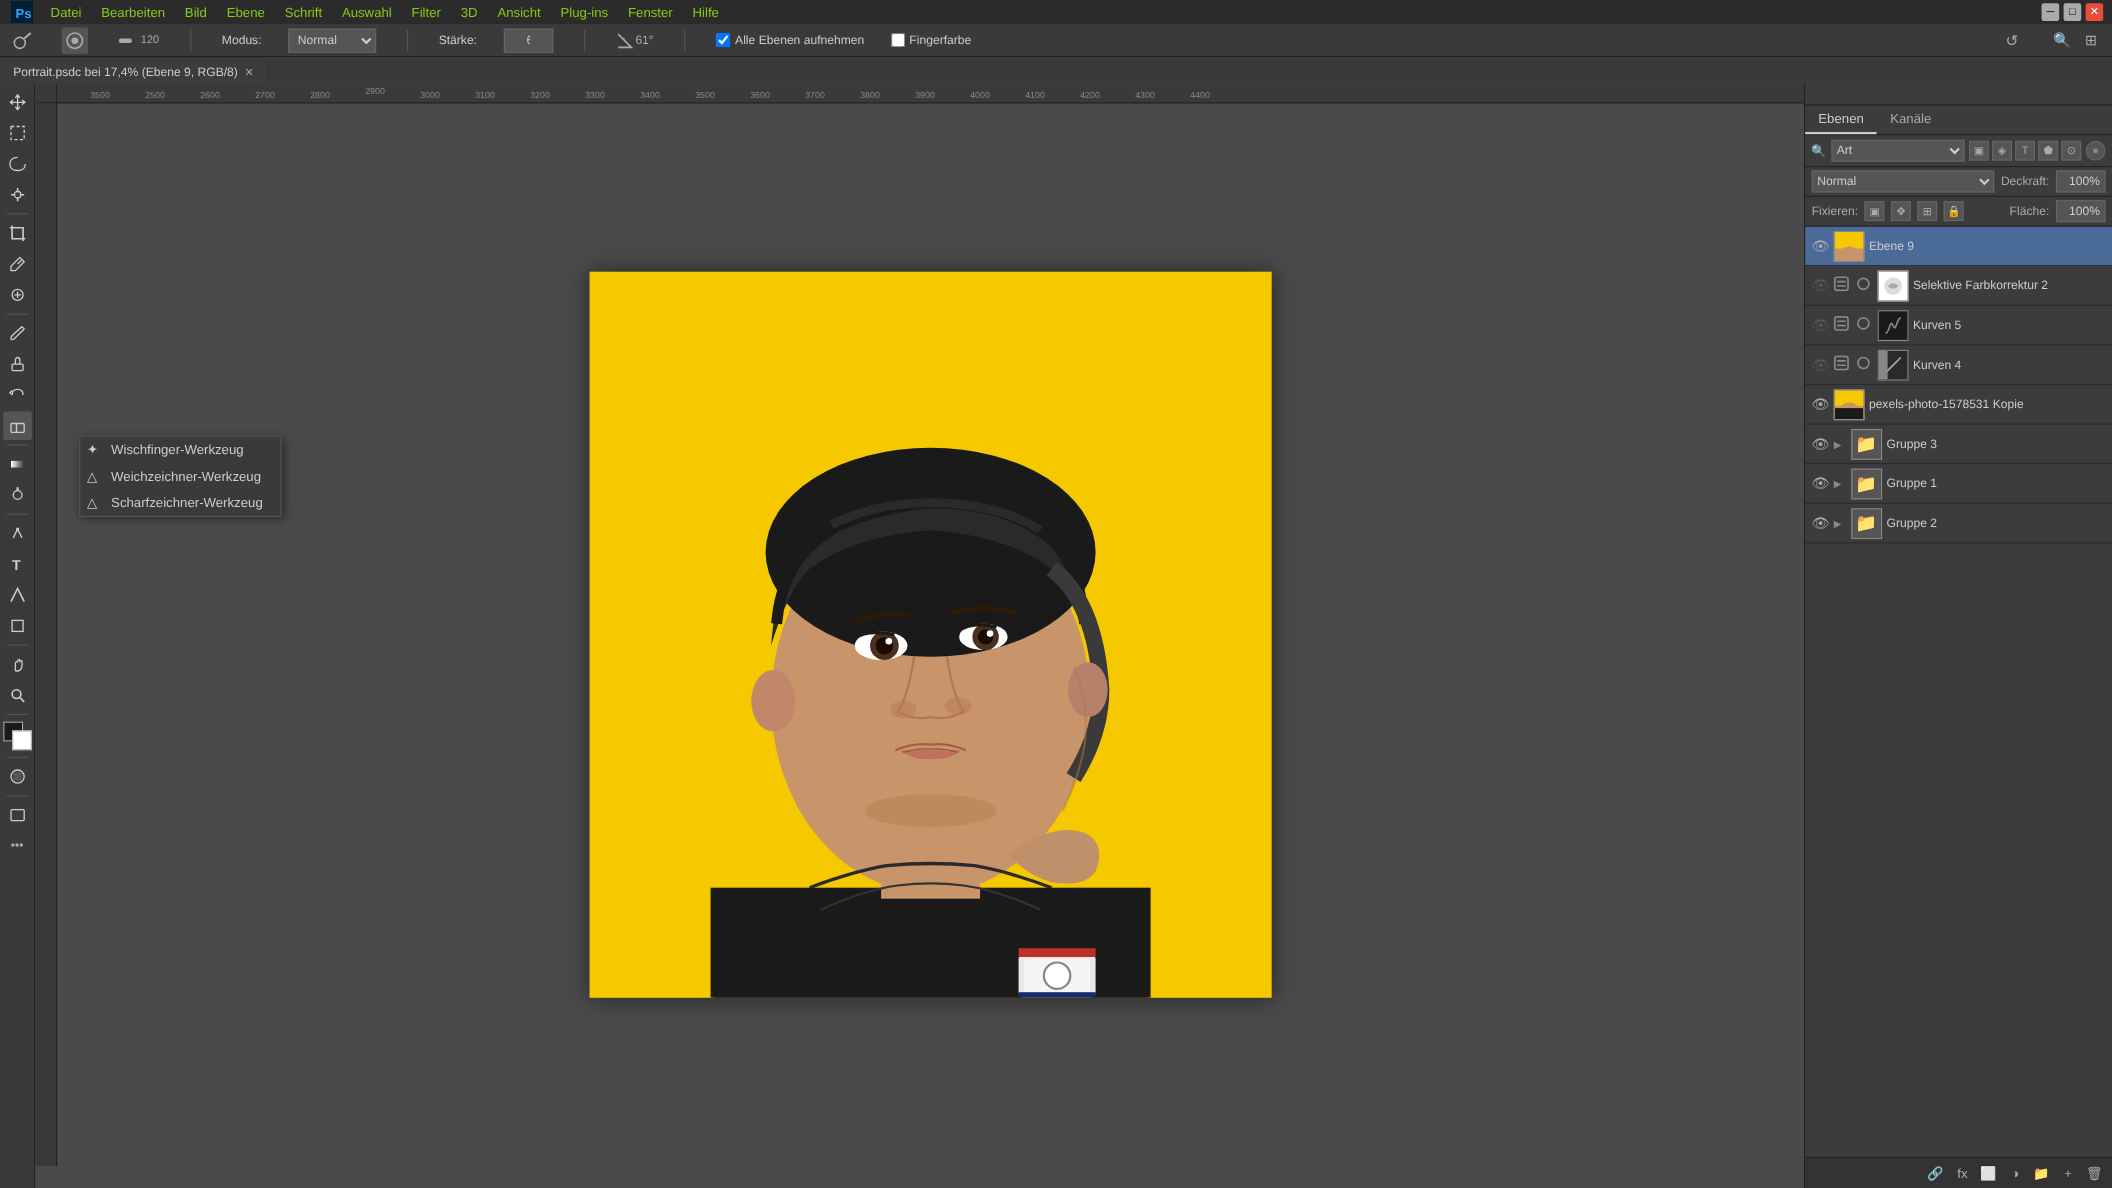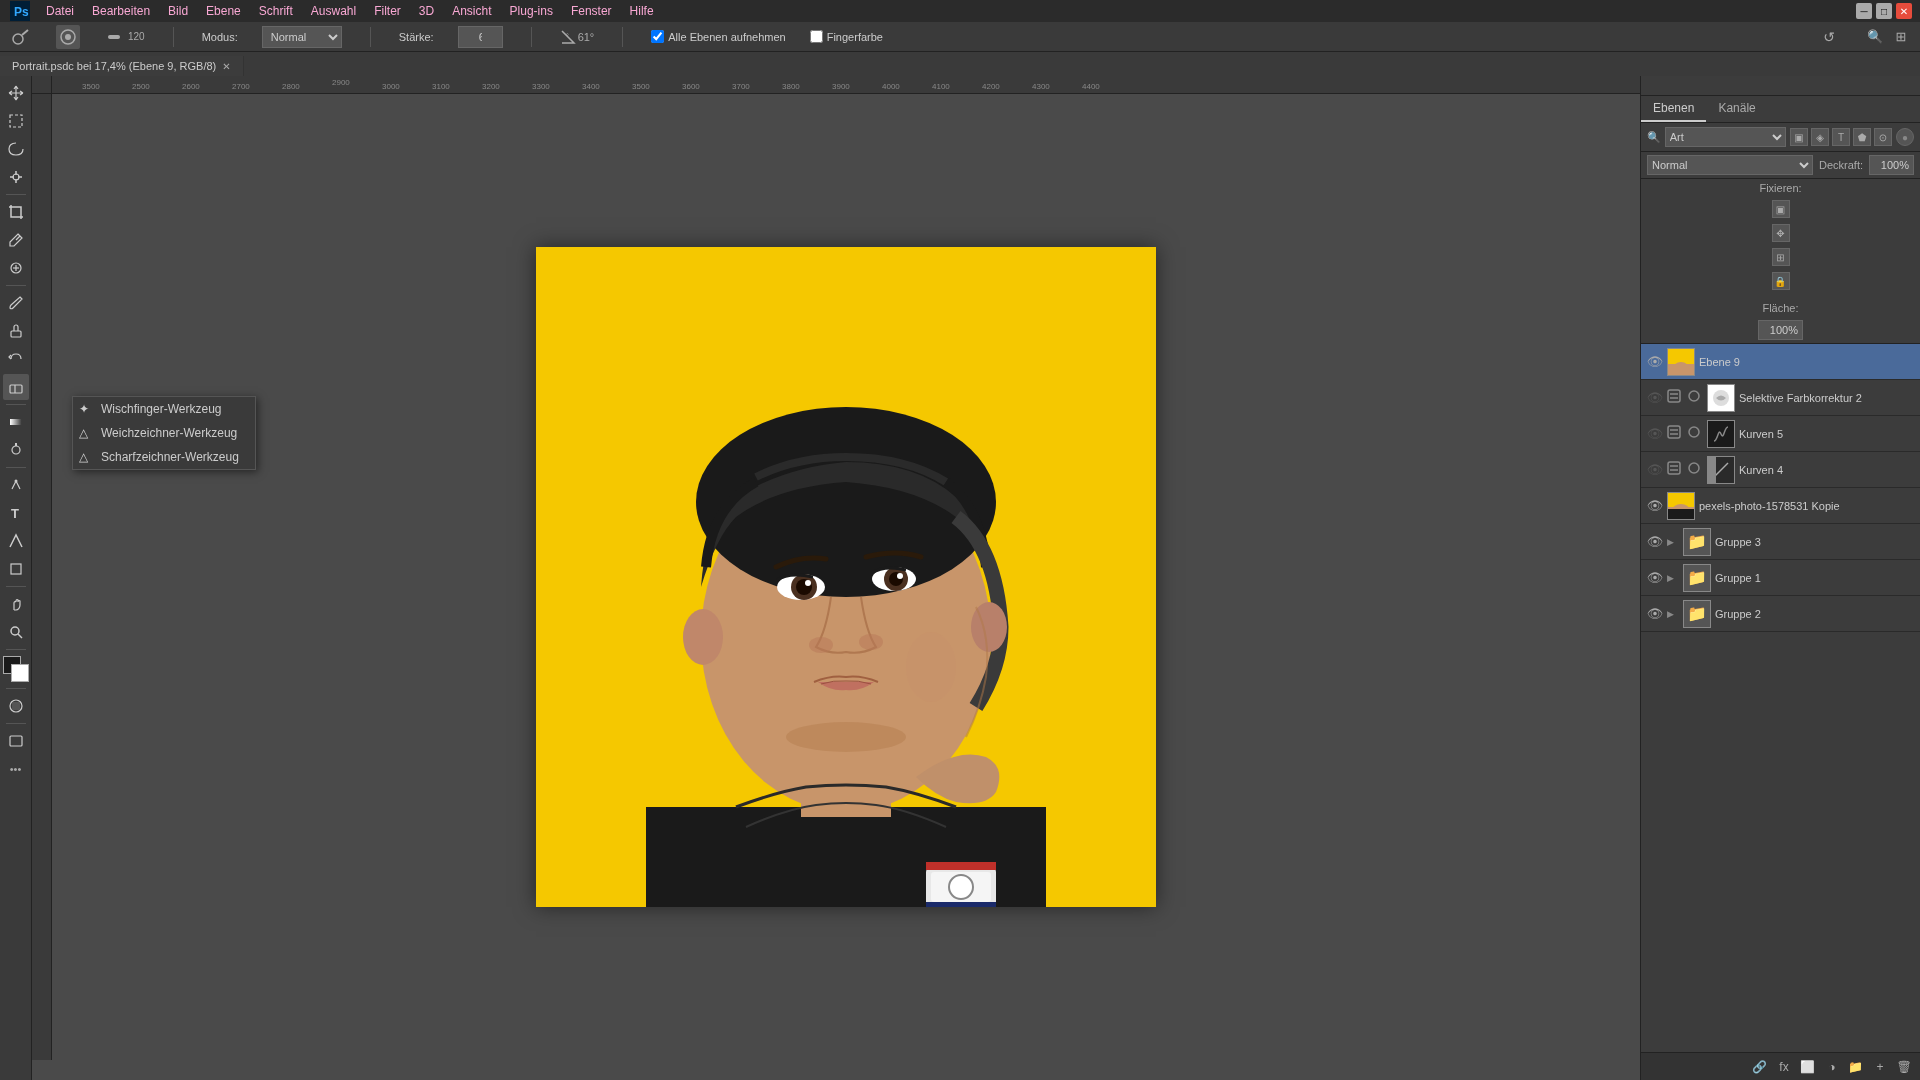--- a/index.html
+++ b/index.html
@@ -1,20 +1,20 @@
 <!DOCTYPE html>
 <html><head>
   <meta charset="utf-8">
   <style>
     * { margin: 0; padding: 0; box-sizing: border-box; }
     body { width: 1920px; height: 1080px; background: #3c3c3c; font-family: 'Arial', sans-serif; font-size: 12px; color: #ccc; overflow: hidden; display: flex; flex-direction: column; }
 
     
     .menu-bar { height: 22px; background: #2b2b2b; display: flex; align-items: center; padding: 0 8px; gap: 2px; flex-shrink: 0; }
-    .menu-bar-item { padding: 2px 8px; color: #f9a8d4; font-size: 12px; cursor: pointer; }
+    .menu-bar-item { padding: 2px 8px; color: #84cc16; font-size: 12px; cursor: pointer; }
     .window-controls { margin-left: auto; display: flex; gap: 4px; }
     .win-btn { width: 16px; height: 16px; border-radius: 2px; border: none; cursor: pointer; font-size: 10px; display: flex; align-items: center; justify-content: center; color: #000; }
     .win-btn.minimize { background: #aaa; }
     .win-btn.maximize { background: #aaa; }
     .win-btn.close { background: #e74c3c; color: #fff; }
 
     
     .options-bar { height: 30px; background: #3a3a3a; display: flex; align-items: center; padding: 0 8px; gap: 24px; flex-shrink: 0; border-bottom: 1px solid #222; }
     .options-bar .tool-icon { width: 24px; height: 24px; display: flex; align-items: center; justify-content: center; color: #ccc; }
     .options-bar select { background: #555; color: #ccc; border: 1px solid #666; height: 22px; font-size: 11px; padding: 0 4px; }
@@ -62,21 +62,21 @@
     .layer-tab.active { color: #ccc; border-bottom: 2px solid #ccc; }
     
     .layers-search { padding: 4px 6px; display: flex; align-items: center; gap: 4px; border-bottom: 1px solid #222; }
     .layers-search select { background: #555; border: 1px solid #666; color: #ccc; height: 20px; font-size: 11px; }
 
     .blend-mode-row { padding: 3px 6px; display: flex; align-items: center; gap: 6px; border-bottom: 1px solid #222; }
     .blend-mode-row select { background: #555; border: 1px solid #666; color: #ccc; height: 20px; font-size: 11px; flex: 1; }
     .blend-mode-row label { font-size: 11px; color: #aaa; white-space: nowrap; }
     .blend-mode-row input { background: #555; border: 1px solid #666; color: #ccc; height: 20px; width: 45px; font-size: 11px; text-align: right; }
 
-    .lock-row { padding: 3px 6px; display: flex; align-items: center; gap: 6px; border-bottom: 1px solid #222; flex-direction: column; }
+    .lock-row { padding: 3px 6px; display: flex; align-items: center; gap: 6px; border-bottom: 1px solid #222; }
     .lock-row label { font-size: 11px; color: #aaa; }
     .lock-btn { width: 18px; height: 18px; background: #555; border: 1px solid #666; display: flex; align-items: center; justify-content: center; font-size: 10px; color: #aaa; cursor: pointer; }
 
     .layers-list { flex: 1; overflow-y: auto; }
     .layer-item { height: 36px; display: flex; align-items: center; padding: 0 6px; gap: 4px; cursor: pointer; border-bottom: 1px solid #2a2a2a; }
     .layer-item.selected { background: #4a6a9a; }
     .layer-vis { width: 16px; height: 16px; display: flex; align-items: center; justify-content: center; color: #aaa; font-size: 13px; cursor: pointer; }
     .layer-thumb { width: 28px; height: 28px; background: #555; border: 1px solid #666; flex-shrink: 0; overflow: hidden; display: flex; align-items: center; justify-content: center; font-size: 9px; color: #aaa; }
     .layer-info { flex: 1; min-width: 0; }
     .layer-name { font-size: 11px; color: #ccc; white-space: nowrap; overflow: hidden; text-overflow: ellipsis; }

